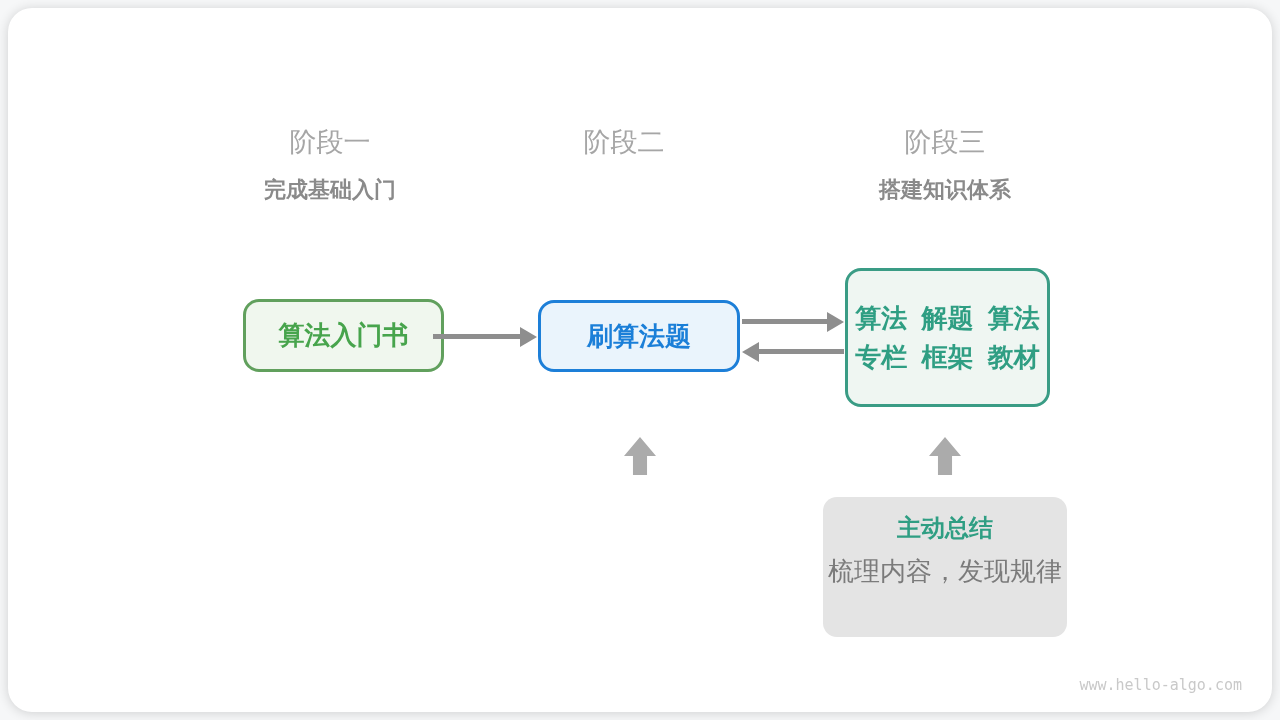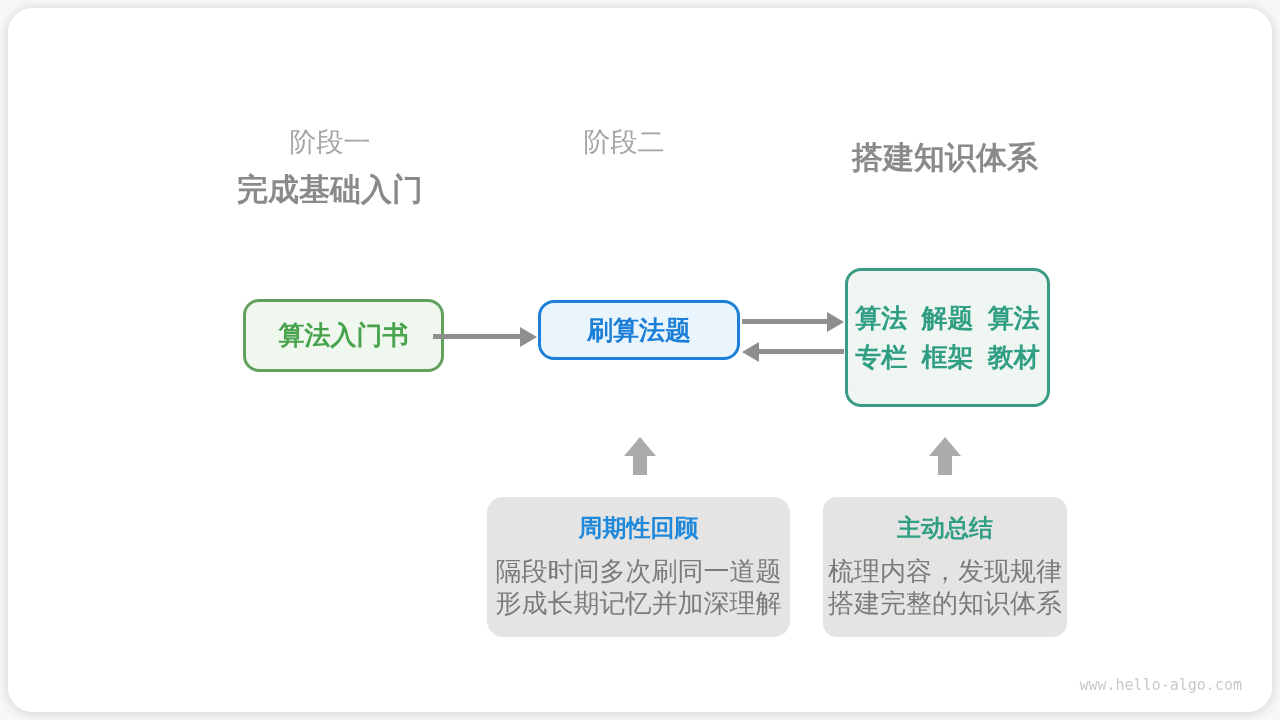--- a/index.html
+++ b/index.html
@@ -15,31 +15,31 @@
     border-radius:24px;
     box-shadow:0 1px 12px rgba(0,0,0,0.16);
   }
 
   
   .stage { position:absolute; top:126px; width:320px; text-align:center; }
   #stage-1 { left:170px; }
   #stage-2 { left:464px; }
   #stage-3 { left:785px; }
   .stage-title { font-size:27px; line-height:32px; color:var(--stage_title,#a6a6a6); }
-  .stage-subtitle { margin-top:18px; font-size:31px; line-height:28px; font-weight:bold; color:var(--stage_subtitle,#8a8a8a); }
+  .stage-subtitle { margin-top:18px; font-size:22px; line-height:28px; font-weight:bold; color:var(--stage_subtitle,#8a8a8a); }
 
   
   .node {
     position:absolute; border-radius:16px; border:3px solid;
     display:flex; flex-direction:row; align-items:center; justify-content:center;
     font-weight:bold; font-size:26px; text-align:center;
   }
   #node-intro-book { left:243px; top:299px; width:201px; height:73px;
     border-color:var(--green_border,#61a05d); background:var(--green_bg,#f0f7ee); color:var(--green_text,#47a44c); }
-  #node-practice { left:538px; top:300px; width:202px; height:60px;
+  #node-practice { left:538px; top:300px; width:202px; height:72px;
     border-color:var(--blue_border,#1d7fd8); background:var(--blue_bg,#eaf4fc); color:var(--blue_text,#1b7fd8);align-items:center; }
   #node-advanced { left:845px; top:268px; width:205px; height:139px;
     border-color:var(--teal_border,#3a9c85); background:var(--teal_bg,#eff6f2); color:var(--teal_text,#2f9e83); }
   #node-advanced .node-line { line-height:39px; }
 
   
   .arrow-h { position:absolute; height:20px; }
   .arrow-h .shaft { position:absolute; top:7px; height:5px; background:var(--arrow,#8e8e8e); }
   .arrow-h.right .shaft { left:0; right:15px; }
   .arrow-h.right .head { position:absolute; right:0; top:0; width:0; height:0;
@@ -88,20 +88,21 @@
   <div class="card"></div>
 
   <div class="stage" id="stage-1">
     <div class="stage-title">阶段一</div>
     <div class="stage-subtitle">完成基础入门</div>
   </div>
   <div class="stage" id="stage-2">
     <div class="stage-title">阶段二</div>
   </div>
   <div class="stage" id="stage-3">
+    <div class="stage-title">阶段三</div>
     <div class="stage-subtitle">搭建知识体系</div>
   </div>
 
   <div class="node" id="node-intro-book">
     <div class="node-line">算法入门书</div>
   </div>
   <div class="node" id="node-practice">
     <div class="node-line">刷算法题</div>
   </div>
   <div class="node" id="node-advanced">
@@ -119,25 +120,19 @@
     <div class="head"></div>
   </div>
   <div class="arrow-h left" id="arrow-advanced-to-practice">
     <div class="shaft"></div>
     <div class="head"></div>
   </div>
 
   <div class="arrow-up" id="up-arrow-review"></div>
   <div class="arrow-up" id="up-arrow-summary"></div>
 
-  <div class="callout" id="callout-review">
-    <div class="callout-title">周期性回顾</div>
-    <div class="callout-line">隔段时间多次刷同一道题</div>
-    <div class="callout-line">形成长期记忆并加深理解</div>
-  </div>
   <div class="callout" id="callout-summary">
     <div class="callout-title">主动总结</div>
     <div class="callout-line">梳理内容，发现规律</div>
-    <div class="callout-line">搭建完整的知识体系</div>
   </div>
 
   <div class="watermark">www.hello-algo.com</div>
 </div>
 
 </body></html>

